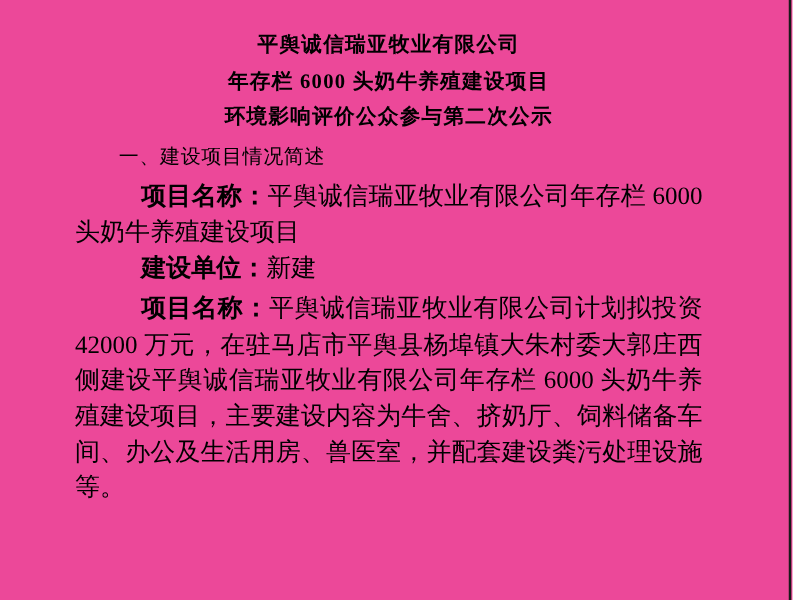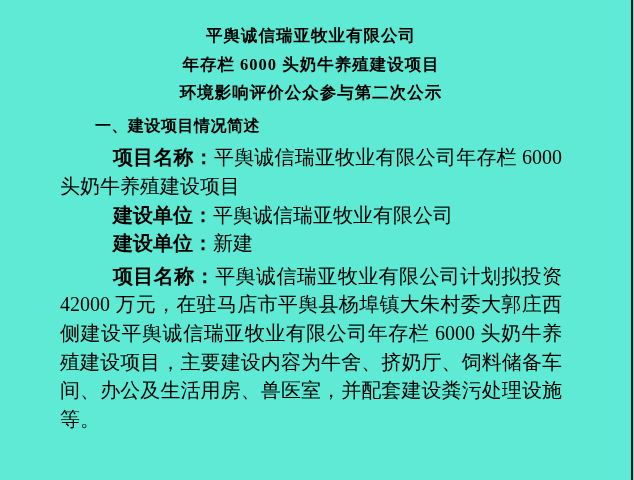--- a/index.html
+++ b/index.html
@@ -4,21 +4,21 @@
 <style>
   html, body {
     margin: 0;
     padding: 0;
     background: #ffffff;
   }
   .page {
     position: relative;
     width: 634px;
     height: 480px;
-    background: #5eead4;
+    background: #ec4899;
     overflow: hidden;
     color: #000000;
     font-family: "Liberation Serif", "DejaVu Serif", serif;
   }
   .right-border {
     position: absolute;
     top: 0;
     right: 1px;
     width: 2px;
     height: 100%;
@@ -41,21 +41,21 @@
     line-height: 28.6px;
     text-align: justify;
   }
   .intro {
     text-indent: 36px;
   }
   .section-heading {
     margin: 0;
     margin-top: 4px;
     font-size: 16px;
-    font-weight: bold;
+    font-weight: normal;
     line-height: 28.6px;
     text-indent: 35px;
     letter-spacing: 0.5px;
   }
   .field {
     margin: 0;
     font-size: 20px;
     line-height: 28.6px;
     text-indent: 53px;
     text-align: justify;
@@ -82,23 +82,20 @@
 
 
     <p class="section-heading">一、建设项目情况简述</p>
 
     <div class="fields">
 
       <p class="field">
         <span class="field-label">项目名称：</span><span>平舆诚信瑞亚牧业有限公司年存栏 6000 头奶牛养殖建设项目</span>
       </p>
 
-      <p class="field">
-        <span class="field-label">建设单位：</span><span>平舆诚信瑞亚牧业有限公司</span>
-      </p>
 
       <p class="field">
         <span class="field-label">建设单位：</span><span>新建</span>
       </p>
 
 
       <p class="field field-overview">
         <span class="field-label">项目名称：</span><span>平舆诚信瑞亚牧业有限公司计划拟投资 42000 万元，在驻马店市平舆县杨埠镇大朱村委大郭庄西侧建设平舆诚信瑞亚牧业有限公司年存栏 6000 头奶牛养殖建设项目，主要建设内容为牛舍、挤奶厅、饲料储备车间、办公及生活用房、兽医室，并配套建设粪污处理设施等。</span>
       </p>
 

